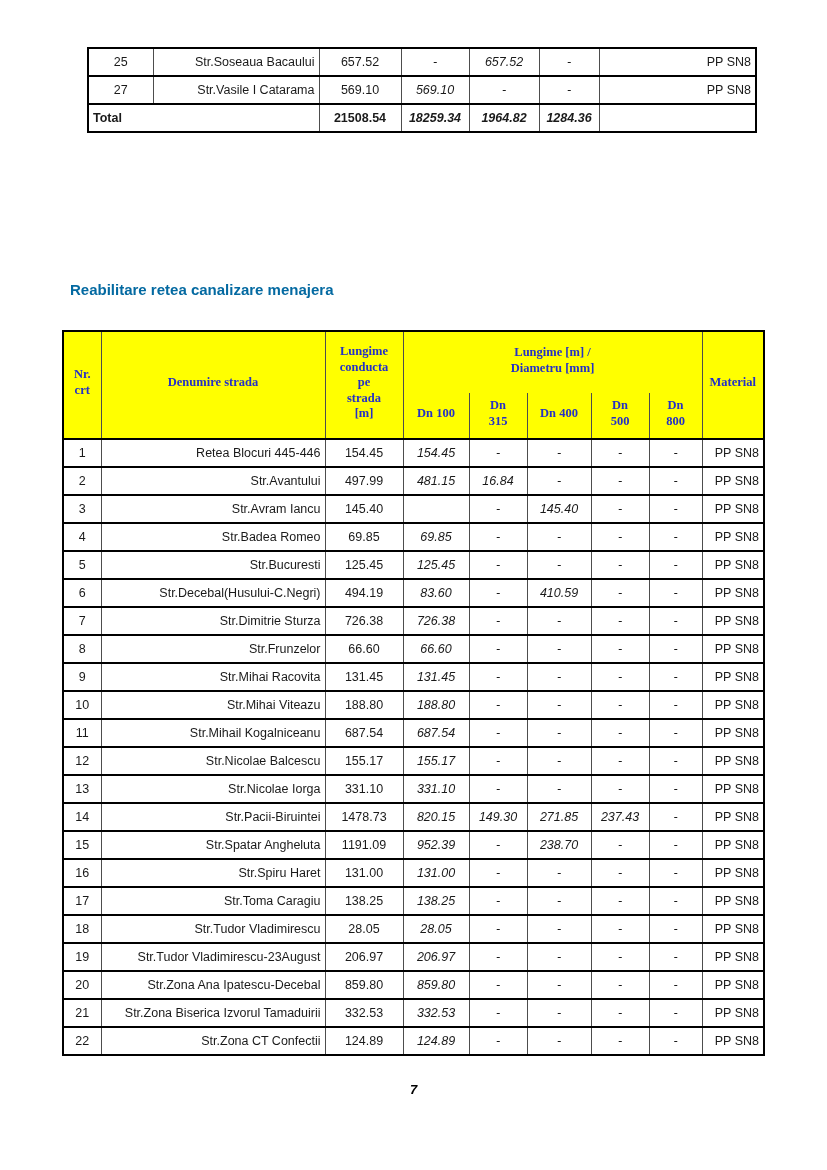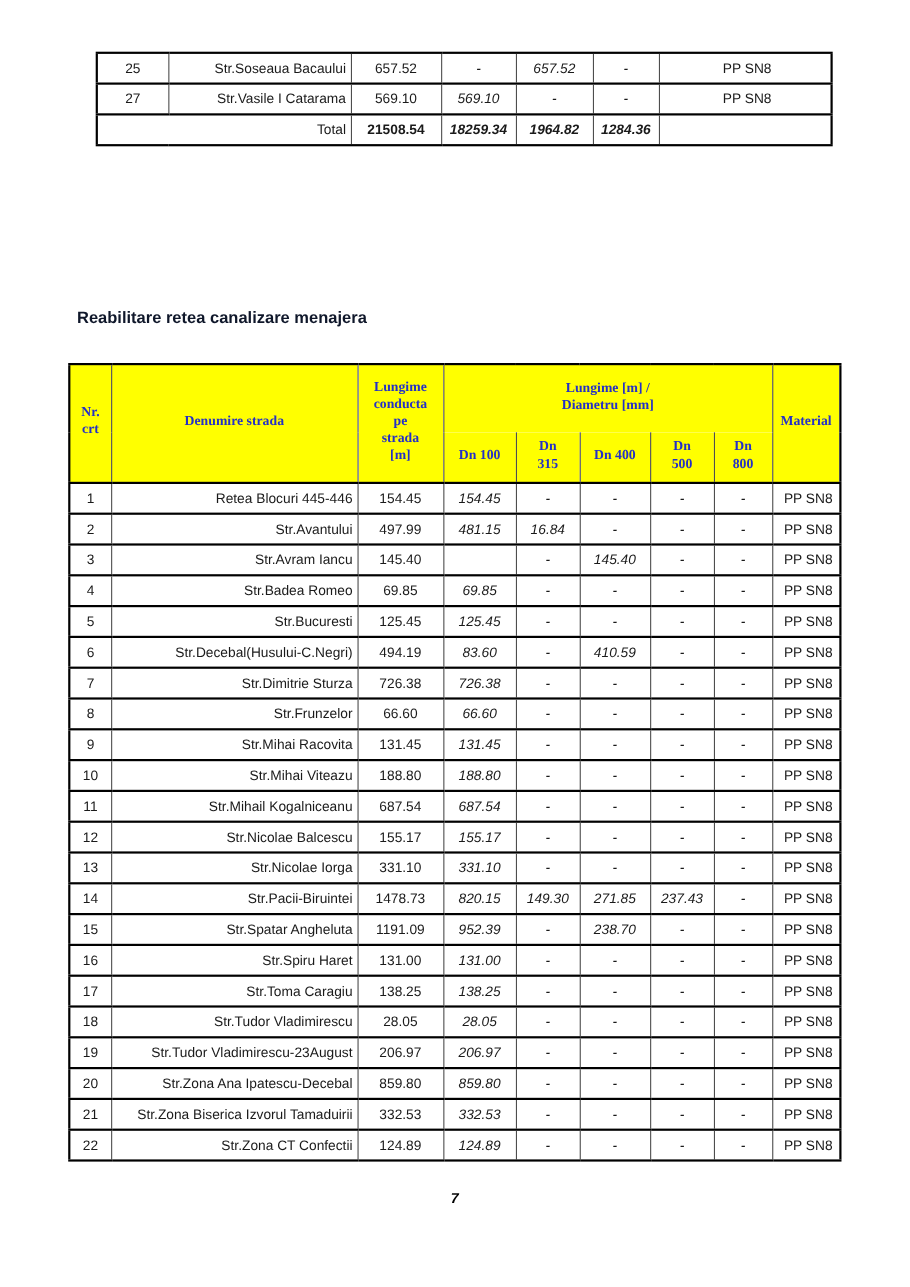--- a/index.html
+++ b/index.html
@@ -23,35 +23,35 @@
     border-right: 1px solid #4d4d4d;
     border-top: 2px solid #000;
     border-bottom: 2px solid #000;
     font-size: 12.5px;
     vertical-align: bottom;
     padding: 2px 4px 6px 4px;
     overflow: hidden;
   }
   .num    { text-align: center; }
   .name   { text-align: right; padding-left: 8px; }
-  .mat    { text-align: center; padding-left: 8px; }
+  .mat    { text-align: right; padding-left: 8px; }
   .ital   { font-style: italic; }
   .bold   { font-weight: bold; }
 
   
   #top-table {
     position: absolute; left: 87px; top: 47px; width: 668px;
   }
   #top-table td { height: 28px; }
-  #top-table .total-label { text-align: right; font-weight: normal; }
+  #top-table .total-label { text-align: left; font-weight: bold; }
 
   
   #section-heading {
     position: absolute; left: 70px; top: 281px;
-    font-size: 15px; font-weight: bold; color: #0f172a;
+    font-size: 15px; font-weight: bold; color: #0369a1;
   }
 
   
   #main-table {
     position: absolute; left: 62px; top: 330px; width: 701px;
   }
   #main-table th {
     background: #ffff00;
     color: #2430c7;
     font-weight: bold;

